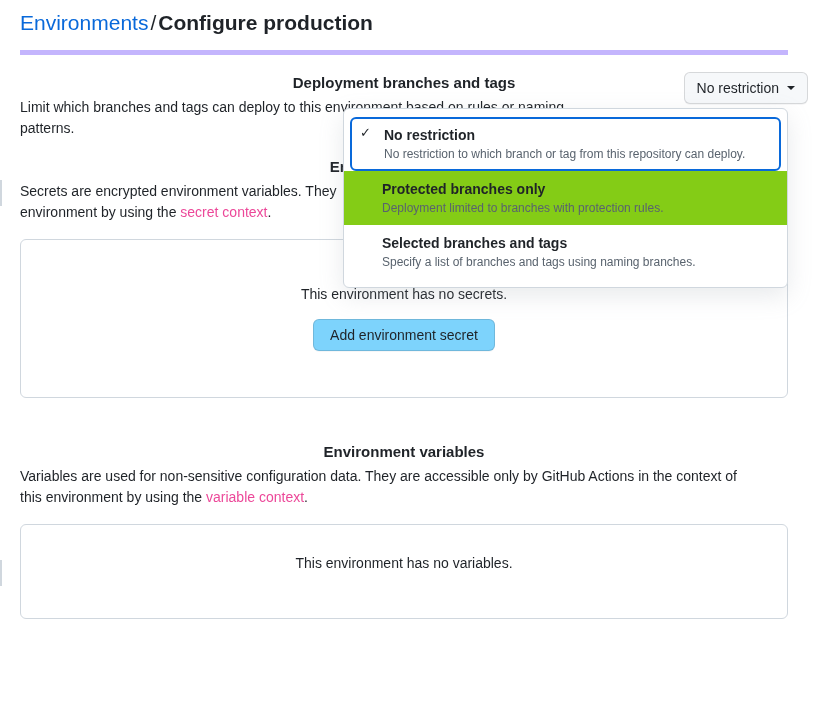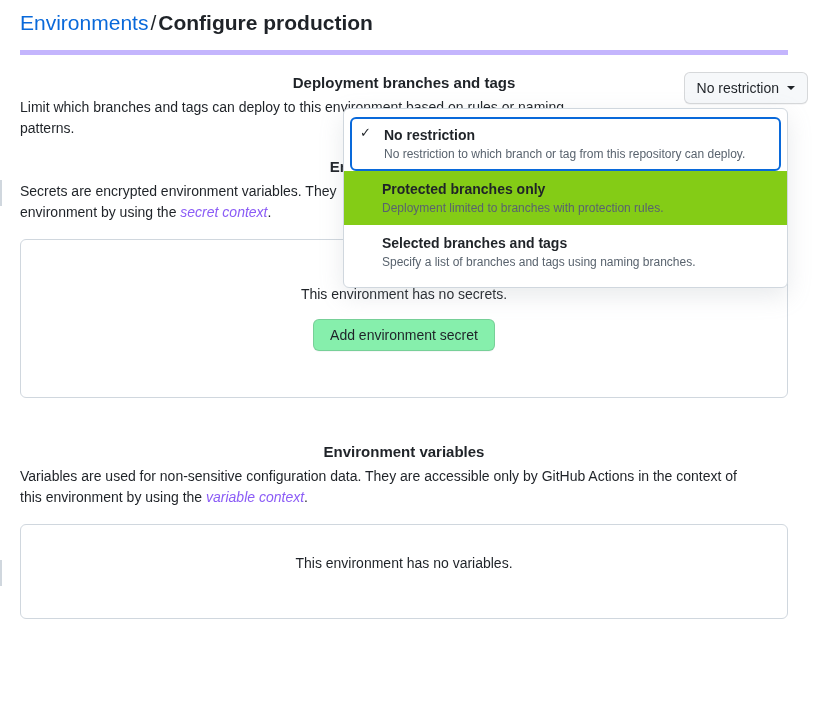--- a/index.html
+++ b/index.html
@@ -57,23 +57,22 @@
     text-align: center;
   }
   p.section-desc {
     font-size: 14px;
     line-height: 21px;
     margin: 0;
     color: #1f2328;
     max-width: 760px;
   }
   p.section-desc a {
-    color: #8b5cf6;
+    color: #ec4899;
     text-decoration: none;
-    font-style: italic;
   }
 
   
   .dropdown-trigger {
     position: absolute;
     right: 22px;
     top: 72px;
     display: inline-flex;
     align-items: center;
     gap: 8px;
@@ -155,21 +154,21 @@
     background: #ffffff;
   }
   .empty-box .empty-text {
     font-size: 14px;
     line-height: 21px;
     color: #1f2328;
     margin-bottom: 14px;
   }
   .btn {
     display: inline-block;
-    background: #86efac;
+    background: #7dd3fc;
     border: 1px solid rgba(31,35,40,0.15);
     border-radius: 6px;
     padding: 5px 16px;
     font-size: 14px;
     line-height: 20px;
     font-weight: 500;
     color: #1f2328;
     cursor: pointer;
     box-shadow: 0 1px 0 rgba(31,35,40,0.04);
   }

